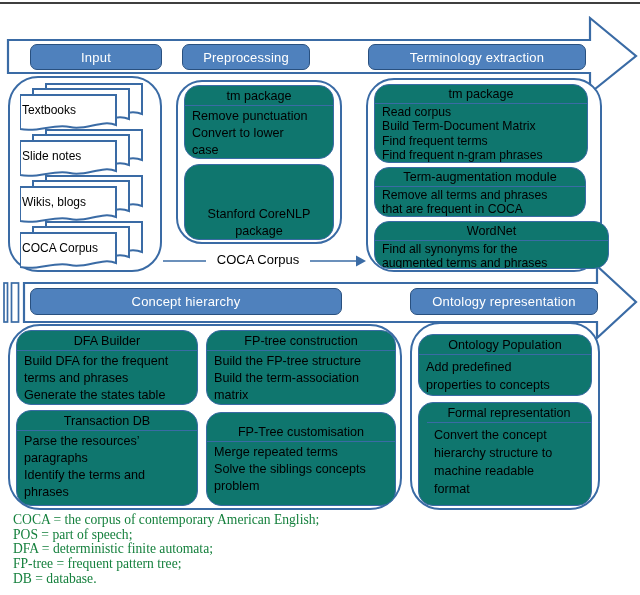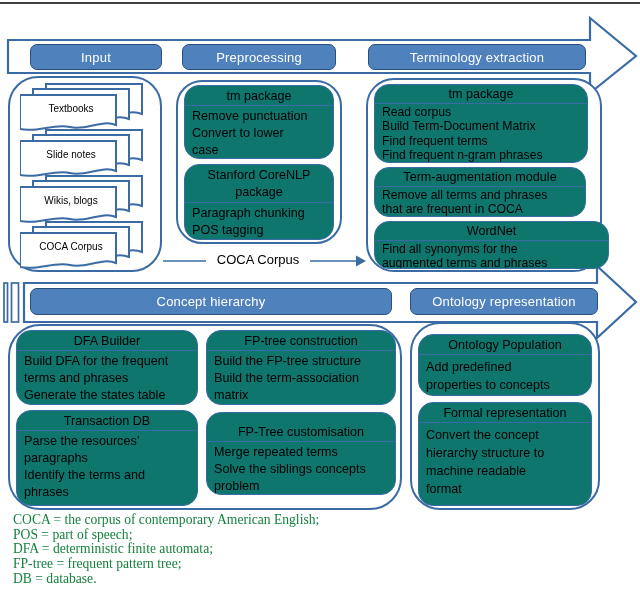--- a/index.html
+++ b/index.html
@@ -32,22 +32,22 @@
     text-align:center;font-size:12.6px;line-height:16px;
     padding:2px 2px 1px;border-bottom:1.3px solid var(--outline);
   }
   .box-b{padding:2px 4px 2px 7px;font-size:12.6px;line-height:17px;}
   .dense .box-b{font-size:12.2px;line-height:14.3px;padding-top:1px;}
   .dense .box-h{padding-top:1px;}
   .pad-h .box-h{padding-top:11px;}
   .airy .box-b{line-height:18px;padding-top:3px;}
   .doc-item{z-index:3;}
   .doc-label{
-    position:absolute;left:2px;top:20px;width:98px;text-align:center;
-    font-size:10px;
+    position:absolute;left:2px;top:20px;width:98px;
+    font-size:12px;
   }
   .connector-label{
     position:absolute;left:205px;top:252px;width:106px;text-align:center;
     font-size:13px;z-index:3;background:transparent;
   }
   .legend{
     position:absolute;left:13px;top:513px;z-index:3;
     font-family:"Liberation Serif",serif;font-size:13.6px;line-height:14.7px;
     color:#15803d;
   }
@@ -66,21 +66,21 @@
     <rect x="11.5" y="283" width="7" height="39" fill="#ffffff" stroke="#3a6ba5" stroke-width="1.7"></rect>
     <polygon points="24,283 597,283 597,266 636,302 597,338 597,322 24,322" fill="#ffffff" stroke="#3a6ba5" stroke-width="2.2"></polygon>
     <line x1="163" y1="261" x2="206" y2="261" stroke="#3a6ba5" stroke-width="1.6"></line>
     <line x1="310" y1="261" x2="357" y2="261" stroke="#3a6ba5" stroke-width="1.6"></line>
     <polygon points="356,255.5 366,261 356,266.5" fill="#3a6ba5"></polygon>
   </svg>
 
   <div class="pill" style="left:30px;top:44px;width:132px;height:26px;">
     <span>Input</span>
   </div>
-  <div class="pill" style="left:182px;top:44px;width:154px;height:26px;">
+  <div class="pill" style="left:182px;top:44px;width:128px;height:26px;">
     <span>Preprocessing</span>
   </div>
   <div class="pill" style="left:368px;top:44px;width:218px;height:26px;">
     <span>Terminology extraction</span>
   </div>
 
   <div class="container" style="left:8px;top:76px;width:154px;height:196px;"></div>
 
   <div class="abs doc-item" style="left:20px;top:83px;width:124px;height:50px;">
     <svg width="124" height="50" viewBox="0 0 124 50">
@@ -131,21 +131,21 @@
   <div class="box" style="left:184px;top:85px;width:150px;height:74px;">
     <div class="box-h">tm package</div>
     <div class="box-b">
       <div>Remove punctuation</div>
       <div>Convert to lower</div>
       <div>case</div>
     </div>
   </div>
 
   <div class="box" style="left:184px;top:164px;width:150px;height:76px;">
-    <div class="box-h" style="line-height:17px;">Stanford CoreNLP package</div>
+    <div class="box-h" style="line-height:17px;margin-top:39px;">Stanford CoreNLP package</div>
     <div class="box-b">
       <div>Paragraph chunking</div>
       <div>POS tagging</div>
     </div>
   </div>
 
   <div class="connector-label">COCA Corpus</div>
 
   <div class="container" style="left:366px;top:78px;width:236px;height:194px;border-radius:28px;"></div>
 
@@ -168,21 +168,21 @@
   </div>
 
   <div class="box dense" style="left:374px;top:221px;width:235px;height:48px;">
     <div class="box-h">WordNet</div>
     <div class="box-b">
       <div>Find all synonyms for the</div>
       <div>augmented terms and phrases</div>
     </div>
   </div>
 
-  <div class="pill" style="left:30px;top:288px;width:362px;height:27px;">
+  <div class="pill" style="left:30px;top:288px;width:312px;height:27px;">
     <span>Concept hierarchy</span>
   </div>
   <div class="pill" style="left:410px;top:288px;width:188px;height:27px;">
     <span>Ontology representation</span>
   </div>
 
   <div class="container" style="left:8px;top:324px;width:394px;height:186px;border-radius:32px;"></div>
 
   <div class="box" style="left:16px;top:410px;width:182px;height:96px;">
     <div class="box-h">Transaction DB</div>
@@ -205,40 +205,40 @@
 
   <div class="box" style="left:206px;top:330px;width:190px;height:75px;">
     <div class="box-h">FP-tree construction</div>
     <div class="box-b">
       <div>Build the FP-tree structure</div>
       <div>Build the term-association</div>
       <div>matrix</div>
     </div>
   </div>
 
-  <div class="box pad-h" style="left:206px;top:412px;width:190px;height:83px;">
+  <div class="box pad-h" style="left:206px;top:412px;width:190px;height:94px;">
     <div class="box-h">FP-Tree customisation</div>
     <div class="box-b">
       <div>Merge repeated terms</div>
       <div>Solve the siblings concepts</div>
       <div>problem</div>
     </div>
   </div>
 
   <div class="container" style="left:410px;top:322px;width:190px;height:188px;border-radius:30px;"></div>
 
   <div class="box airy" style="left:418px;top:334px;width:174px;height:62px;">
     <div class="box-h">Ontology Population</div>
     <div class="box-b">
       <div>Add predefined</div>
       <div>properties to concepts</div>
     </div>
   </div>
 
-  <div class="box airy" style="left:418px;top:402px;width:174px;height:104px;">
+  <div class="box airy" style="left:418px;top:402px;width:174px;height:104px;padding-left:8px;">
     <div class="box-h">Formal representation</div>
     <div class="box-b">
       <div>Convert the concept</div>
       <div>hierarchy structure to</div>
       <div>machine readable</div>
       <div>format</div>
     </div>
   </div>
 
   <div class="legend">

